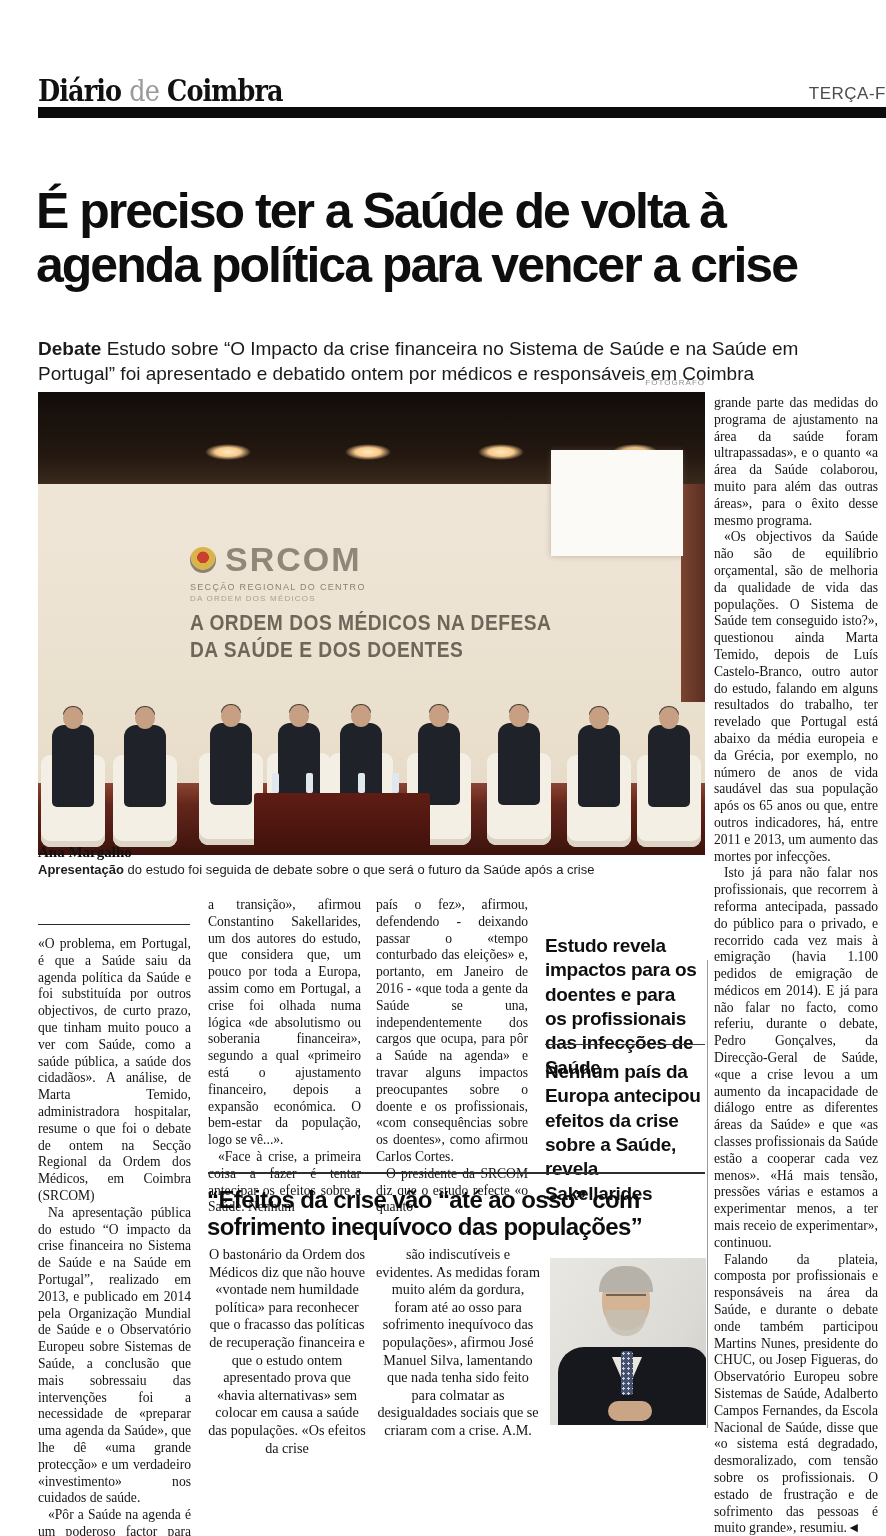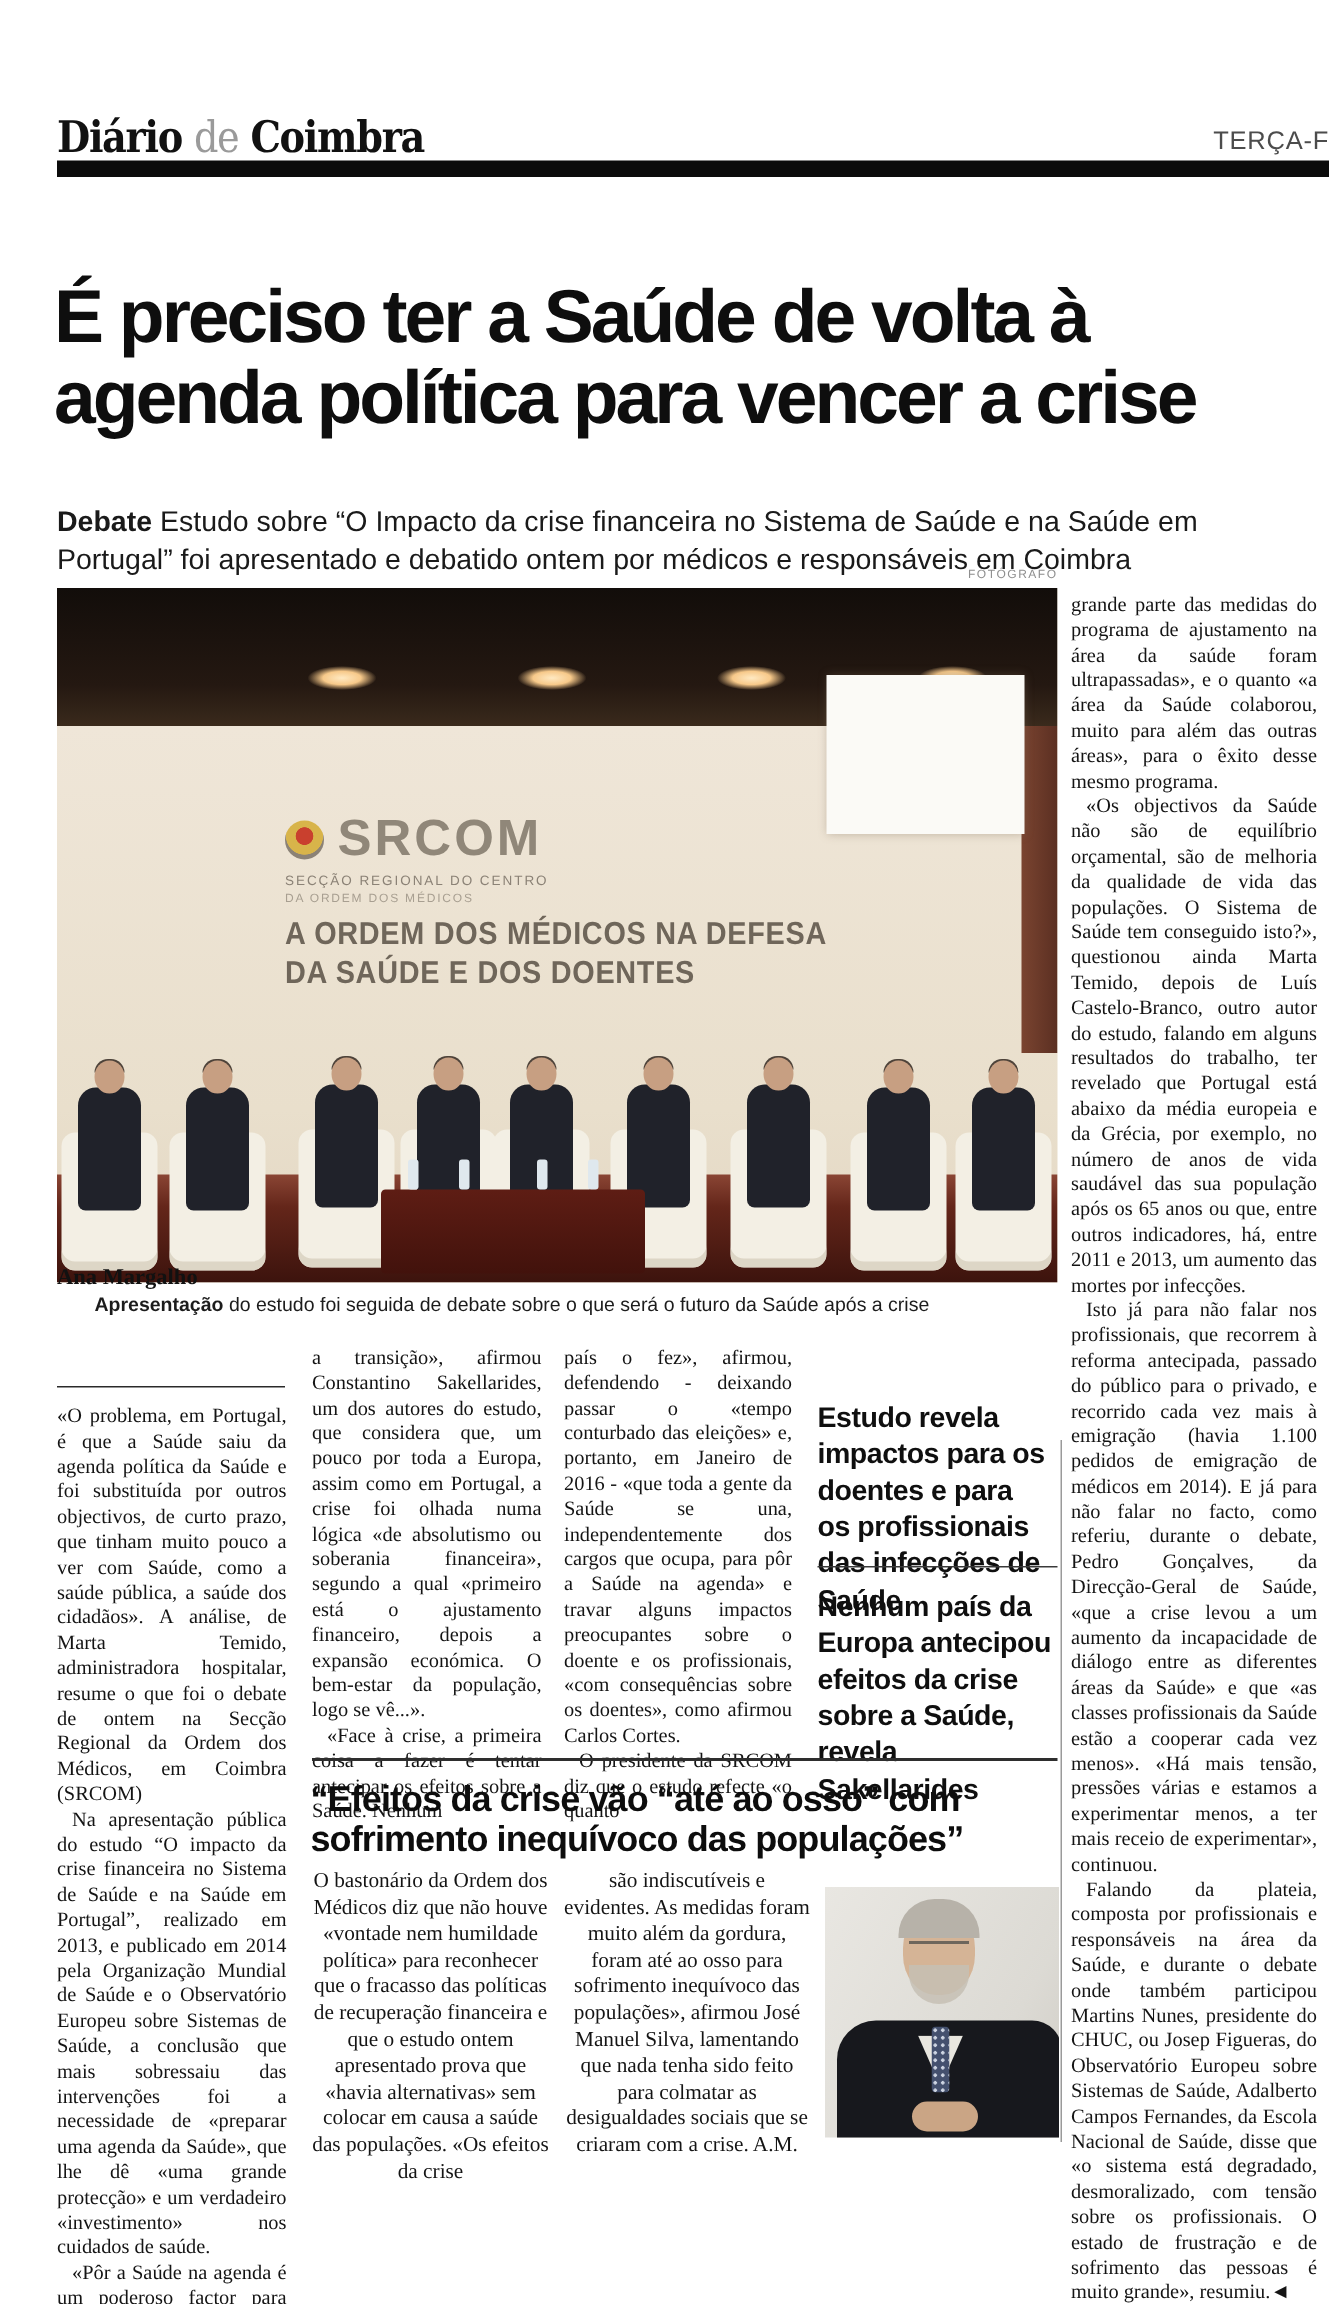--- a/index.html
+++ b/index.html
@@ -45,21 +45,21 @@
   .stage{position:absolute;left:0;bottom:0;width:100%;height:72px;
         background:linear-gradient(#8a4534,#64261a 30%,#3c130d);}
   .person{position:absolute;width:66px;height:190px;}
   .chair{position:absolute;bottom:8px;left:1px;width:64px;height:92px;background:#f3efe4;border-radius:9px;box-shadow:inset 0 -6px 0 #ddd6c6;}
   .torso{position:absolute;bottom:48px;left:12px;width:42px;height:82px;background:#20222a;border-radius:12px 12px 5px 5px;}
   .head{position:absolute;bottom:126px;left:23px;width:20px;height:22px;background:#c79f82;border-radius:50%;}
   .hair{position:absolute;bottom:140px;left:23px;width:20px;height:9px;background:#4d4239;border-radius:10px 10px 0 0;}
   .table{position:absolute;left:216px;bottom:6px;width:176px;height:56px;background:linear-gradient(#5e1d14,#42120c);border-radius:3px;}
   .bottle{position:absolute;width:7px;height:20px;background:#dfe8ee;border-radius:2px;bottom:56px;}
 
-  .caption{left:38px;top:862px;width:667px;font-family:"Liberation Sans",sans-serif;font-size:13px;color:#1c1c1c;margin-left:25px;}
+  .caption{left:38px;top:862px;width:667px;font-family:"Liberation Sans",sans-serif;font-size:13px;color:#1c1c1c;}
   .caption b{font-weight:700;}
 
   
   .byline{left:38px;top:844px;font-size:15px;font-weight:700;}
   .byline-rule{left:38px;top:924px;width:152px;height:1px;background:#2a2a2a;}
   .bodycol{font-size:13.6px;line-height:16.8px;text-align:justify;color:#141414;}
   .bodycol p{margin:0;}
   .bodycol p + p{text-indent:10px;}
   .col1{left:38px;top:936px;width:153px;}
   .col2{left:208px;top:897px;width:153px;}

